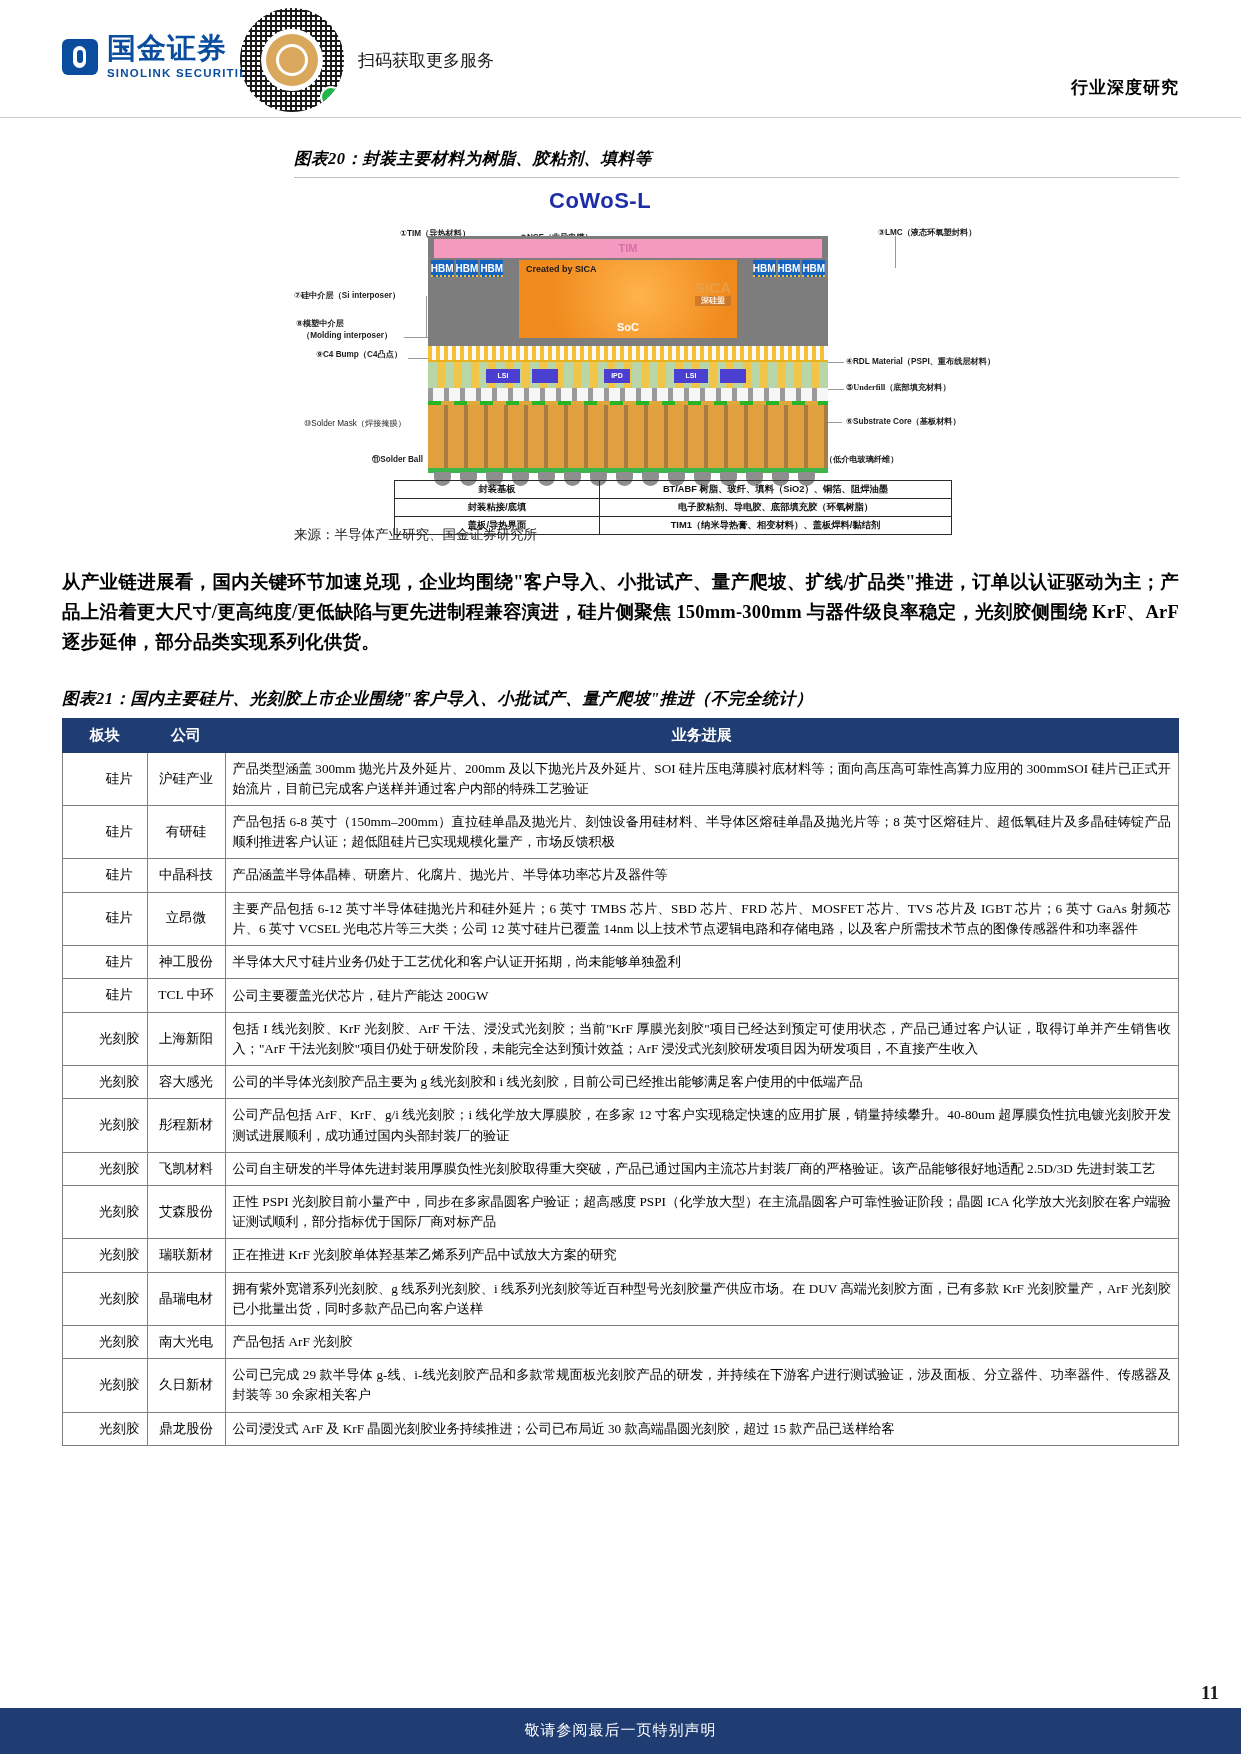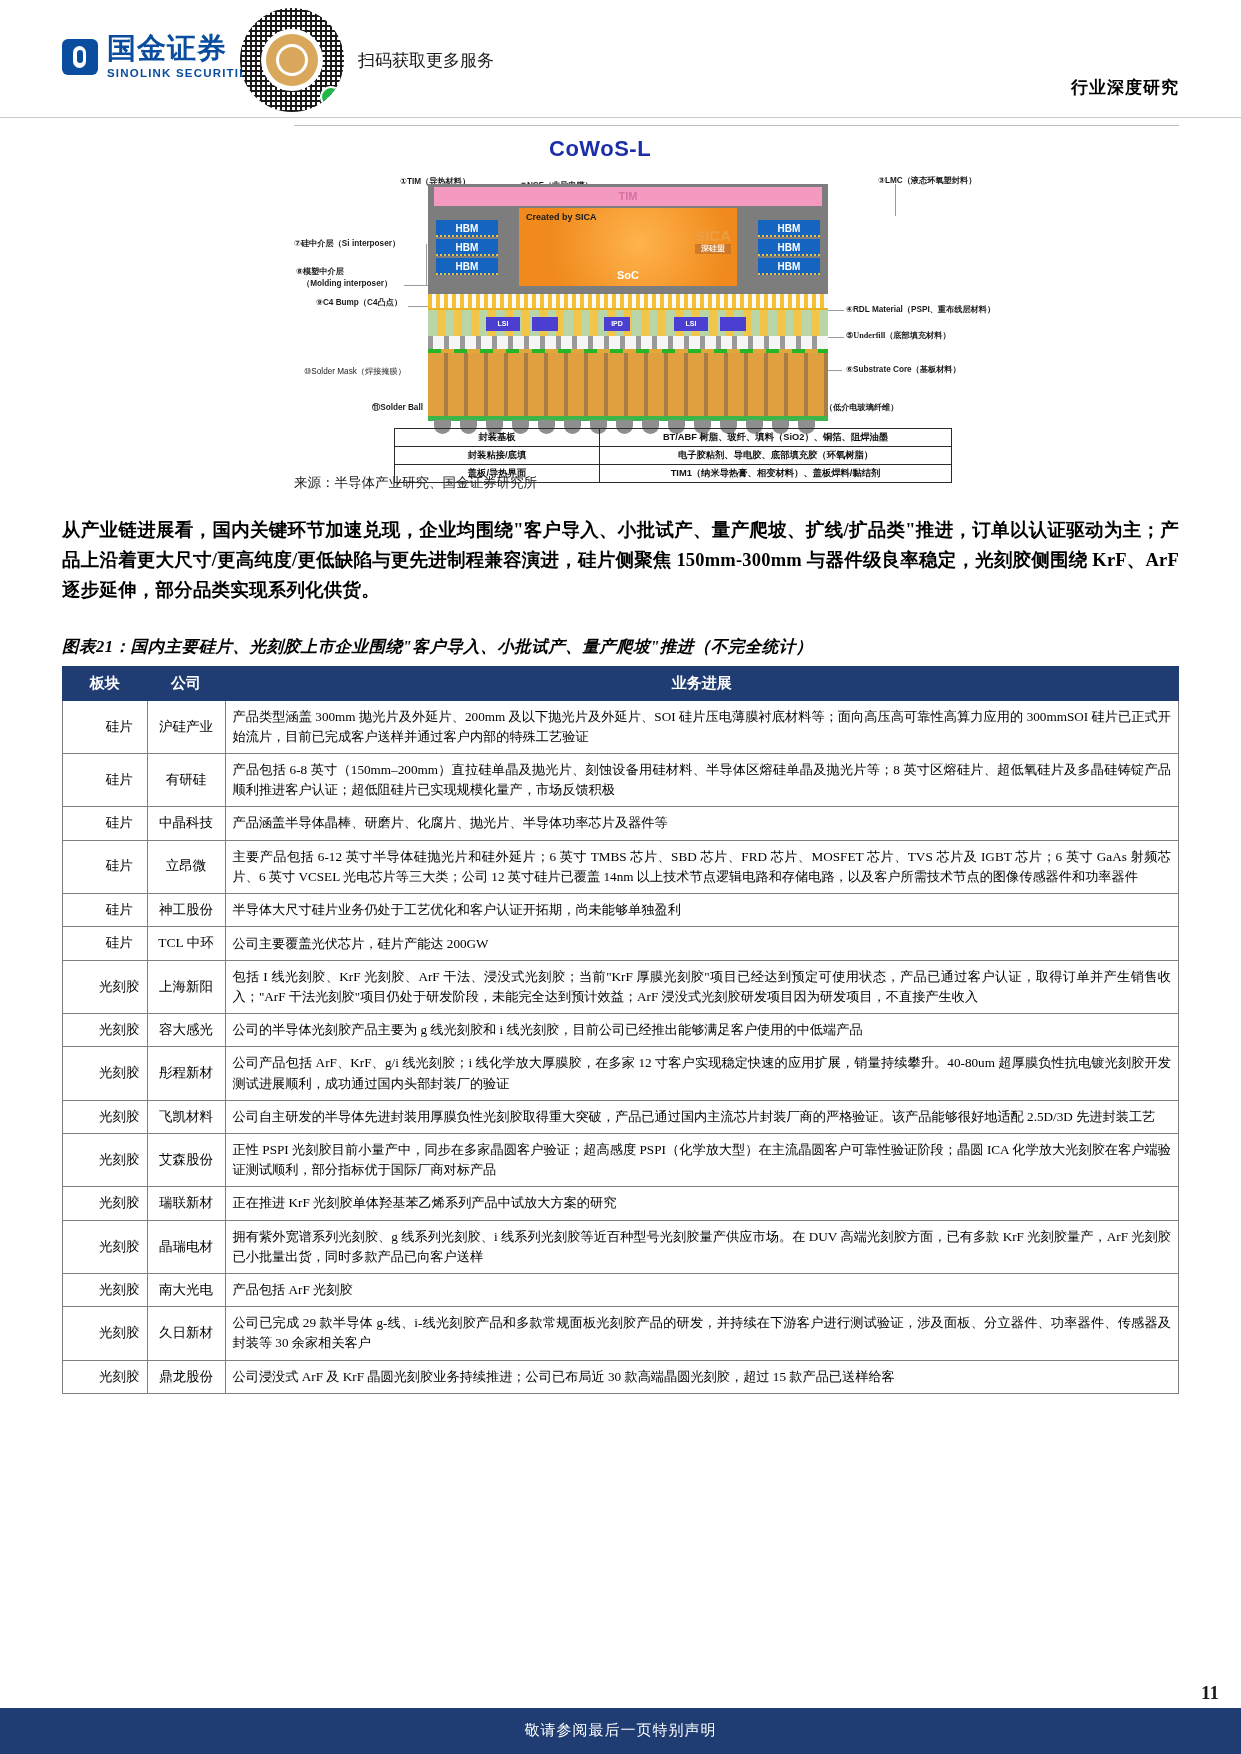--- a/index.html
+++ b/index.html
@@ -124,21 +124,21 @@
   .chip-tim {
     position:absolute; left:6px; top:3px; right:6px; height:19px;
     background:#f49ac1; color:#d86fa4;
     font-size:11px; font-weight:bold; text-align:center; line-height:19px;
   }
   .chip-core {
     position:absolute; left:6px; top:22px; right:6px; bottom:6px;
     background:#7d7d7d;
     display:flex; align-items:stretch;
   }
-  .hbm-stack { width:66px; display:flex; flex-direction:column; justify-content:center; gap:2px; padding:2px; }
+  .hbm-stack { width:66px; display:flex; flex-direction:row; justify-content:center; gap:2px; padding:2px; }
   .hbm {
     background:#1565c0; color:#fff; font-size:10px; font-weight:bold;
     text-align:center; line-height:17px; height:17px;
     border-bottom:2px dotted #f5c033;
   }
   .soc {
     flex:1; margin:2px 19px;
     background:radial-gradient(circle at 55% 45%, #ffb34d 0%, #f08a1c 70%);
     position:relative;
   }
@@ -291,20 +291,21 @@
       <div class="qr-wechat"></div>
     </div>
     <span class="qr-caption">扫码获取更多服务</span>
   </div>
 
   <div class="header-right">行业深度研究</div>
 </div>
 
 <div class="page">
 
+  <div class="fig-caption">图表20：封装主要材料为树脂、胶粘剂、填料等</div>
   <hr class="caption-rule">
 
   <div class="diagram">
     <div class="cowos-title">CoWoS-L</div>
 
     <div class="dlabel" style="left:106px;top:44px;">①TIM（导热材料）</div>
     <div class="dlabel" style="left:226px;top:48px;">②NCF（非导电膜）</div>
     <div class="dlabel" style="left:584px;top:43px;">③LMC（液态环氧塑封料）</div>
     <div class="dlabel" style="left:0px;top:106px;">⑦硅中介层（Si interposer）</div>
     <div class="dlabel" style="left:2px;top:134px;">⑧模塑中介层</div>

